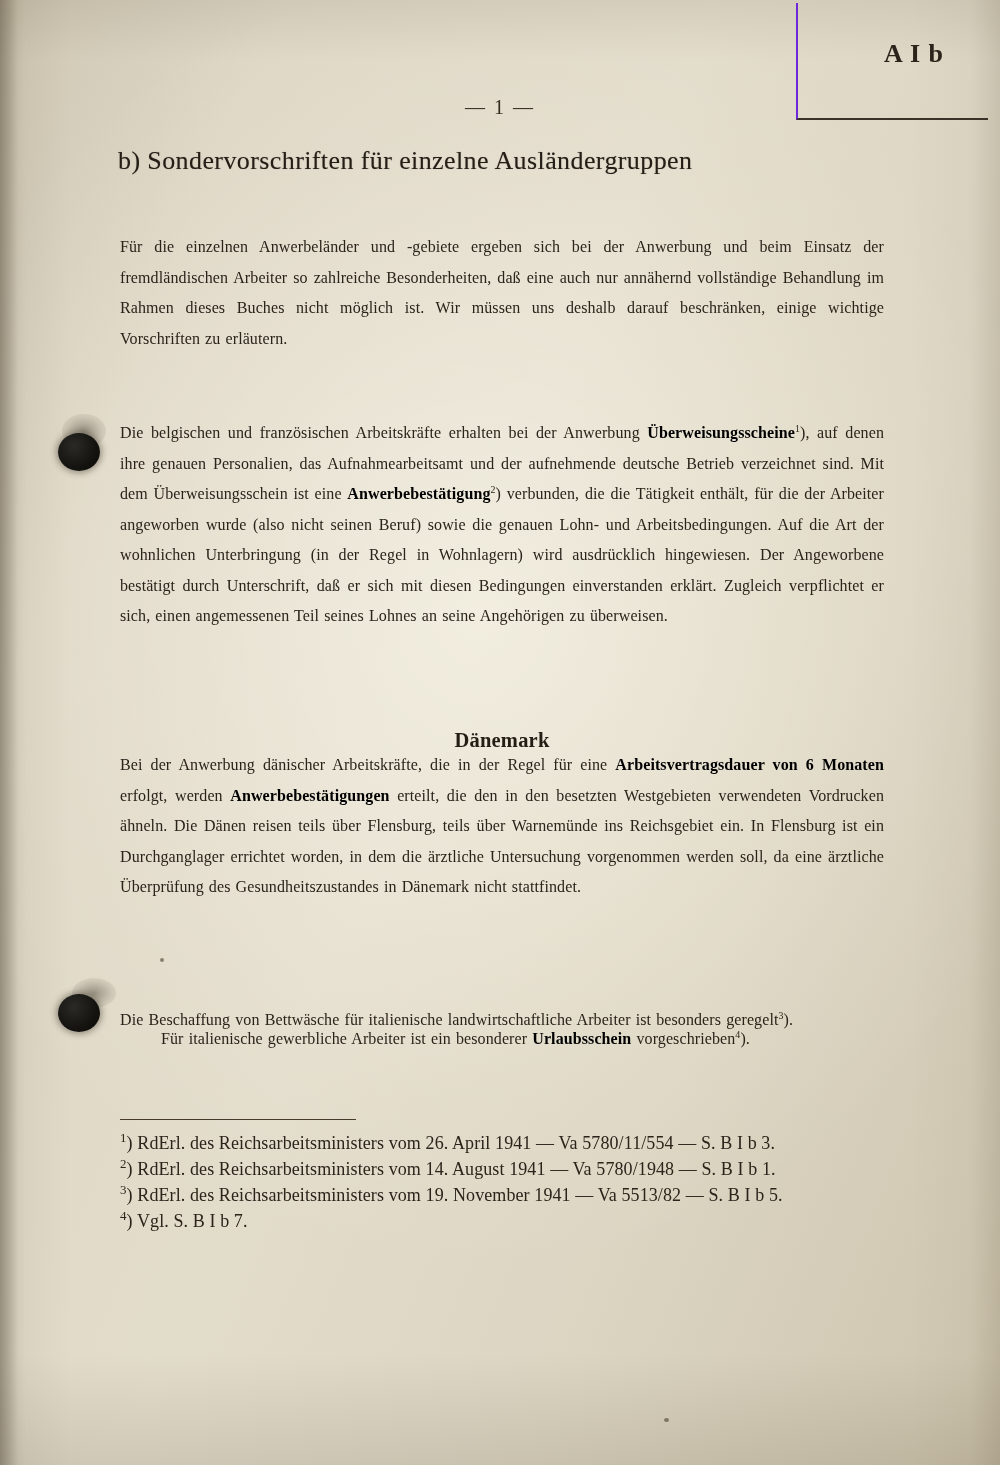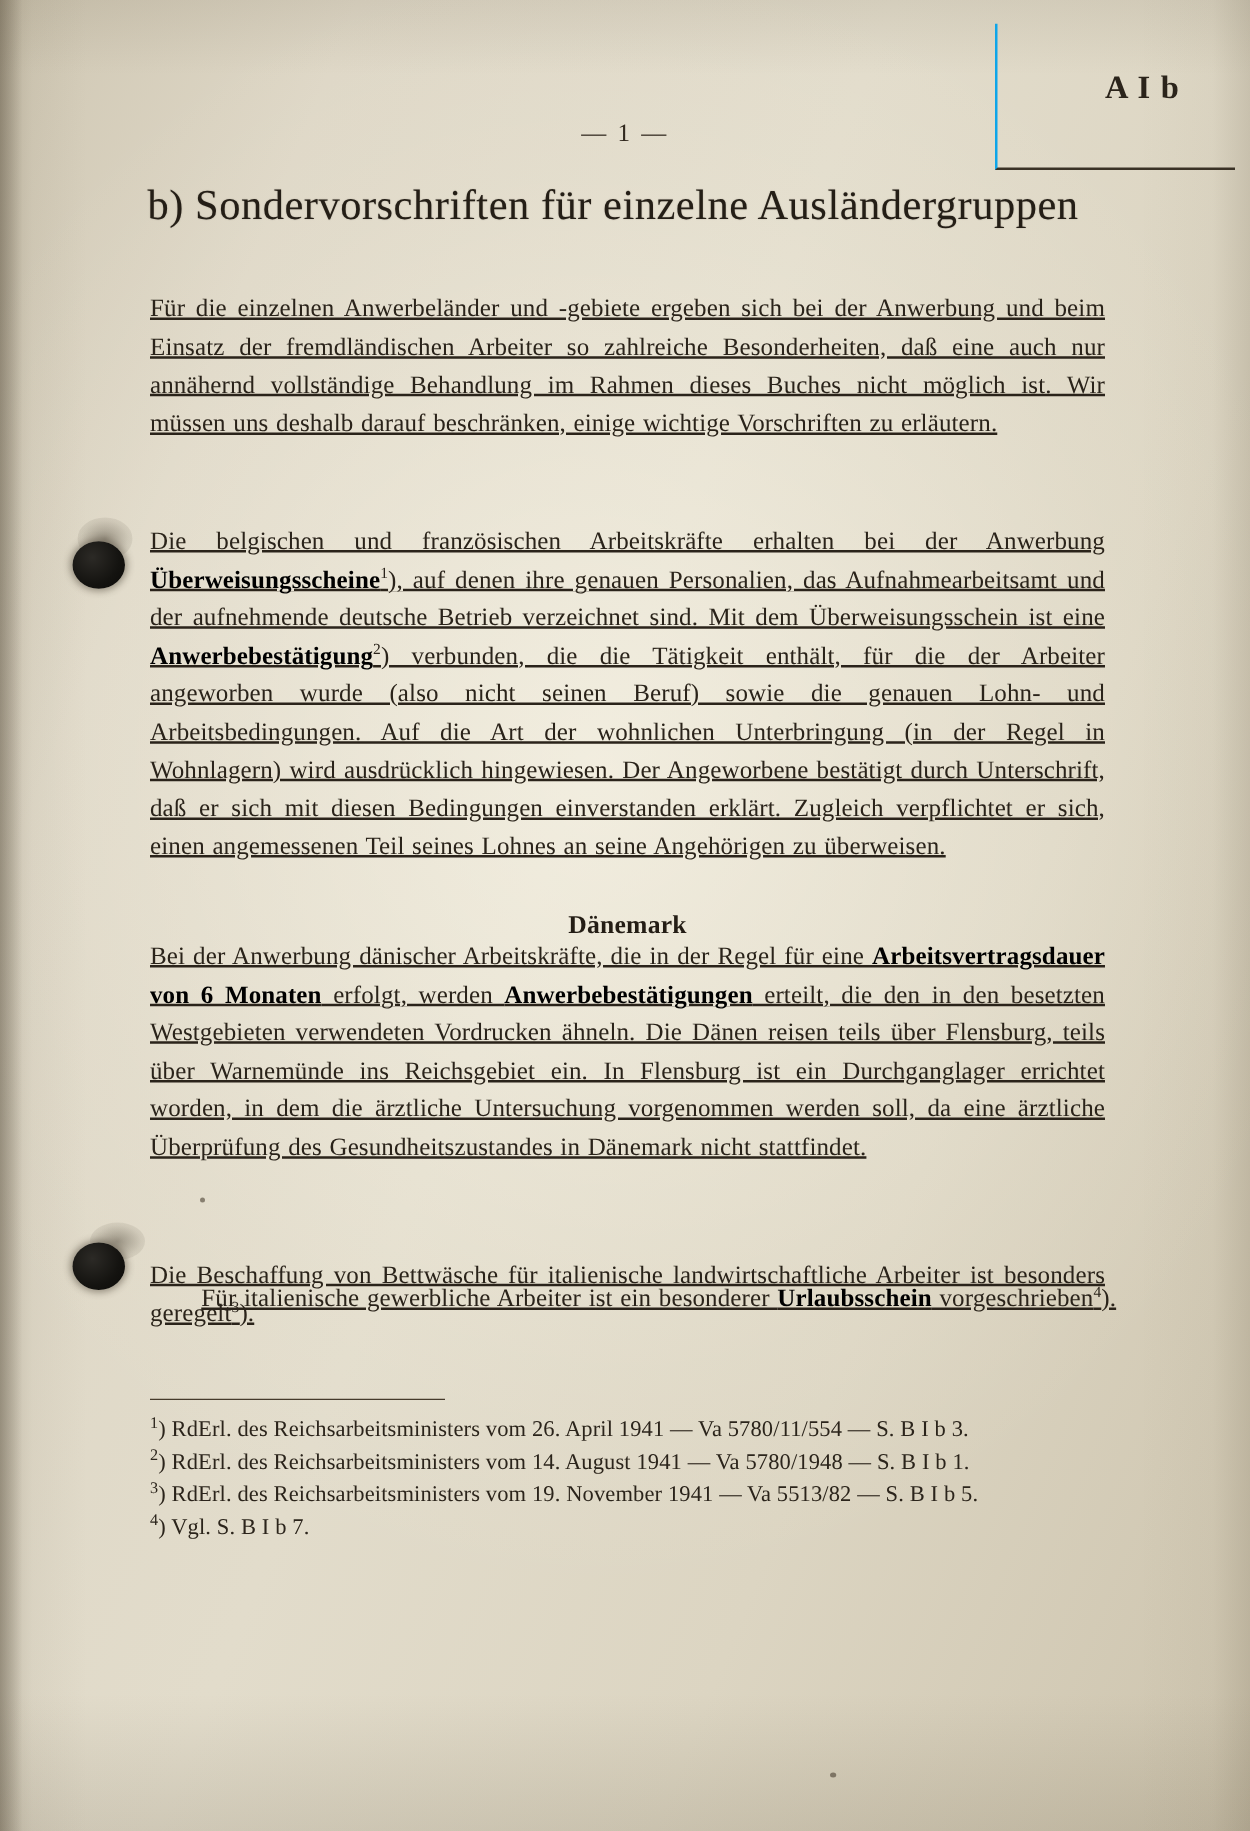--- a/index.html
+++ b/index.html
@@ -36,25 +36,25 @@
   }
 
   .content {
     position: absolute;
     inset: 0;
   }
 
   
   .code-box {
     position: absolute;
-    top: 19px;
+    top: 3px;
     right: 12px;
     width: 192px;
     height: 117px;
-    border-left: 2px solid #0ea5e9;
+    border-left: 2px solid #6d28d9;
     border-bottom: 2px solid #3a3226;
     box-sizing: border-box;
     text-align: center;
   }
   .code-box .code-text {
     position: absolute;
     top: 36px;
     right: 44px;
     font-family: "Liberation Serif", serif;
     font-weight: bold;
@@ -75,37 +75,36 @@
   }
 
   h1.doc-title {
     position: absolute;
     top: 146px;
     left: 118px;
     right: 80px;
     margin: 0;
     font-family: "Liberation Serif", serif;
     font-weight: 400;
-    font-size: 34px;
+    font-size: 26px;
     letter-spacing: 0.4px;
     color: #241e16;
     text-shadow: 0 0 1px rgba(40,32,22,0.35);
   }
 
   .body-block {
     position: absolute;
     left: 120px;
     width: 764px;
     text-align: justify;
-    font-size: 20px;
+    font-size: 16px;
     line-height: 30.5px;
     color: #2a231a;
     letter-spacing: 0.1px;
     word-spacing: 1px;
-    text-decoration: underline;
   }
   .body-block.intro { top: 232px; }
   .body-block.sec1 { top: 418px; }
   .body-block.sec2 { top: 750px; }
   .body-block.sec3 { top: 1005px; }
   .body-block.sec3b { top: 1024px; margin-left: 41px; }
 
   .sec-head {
     position: absolute;
     left: 120px;

